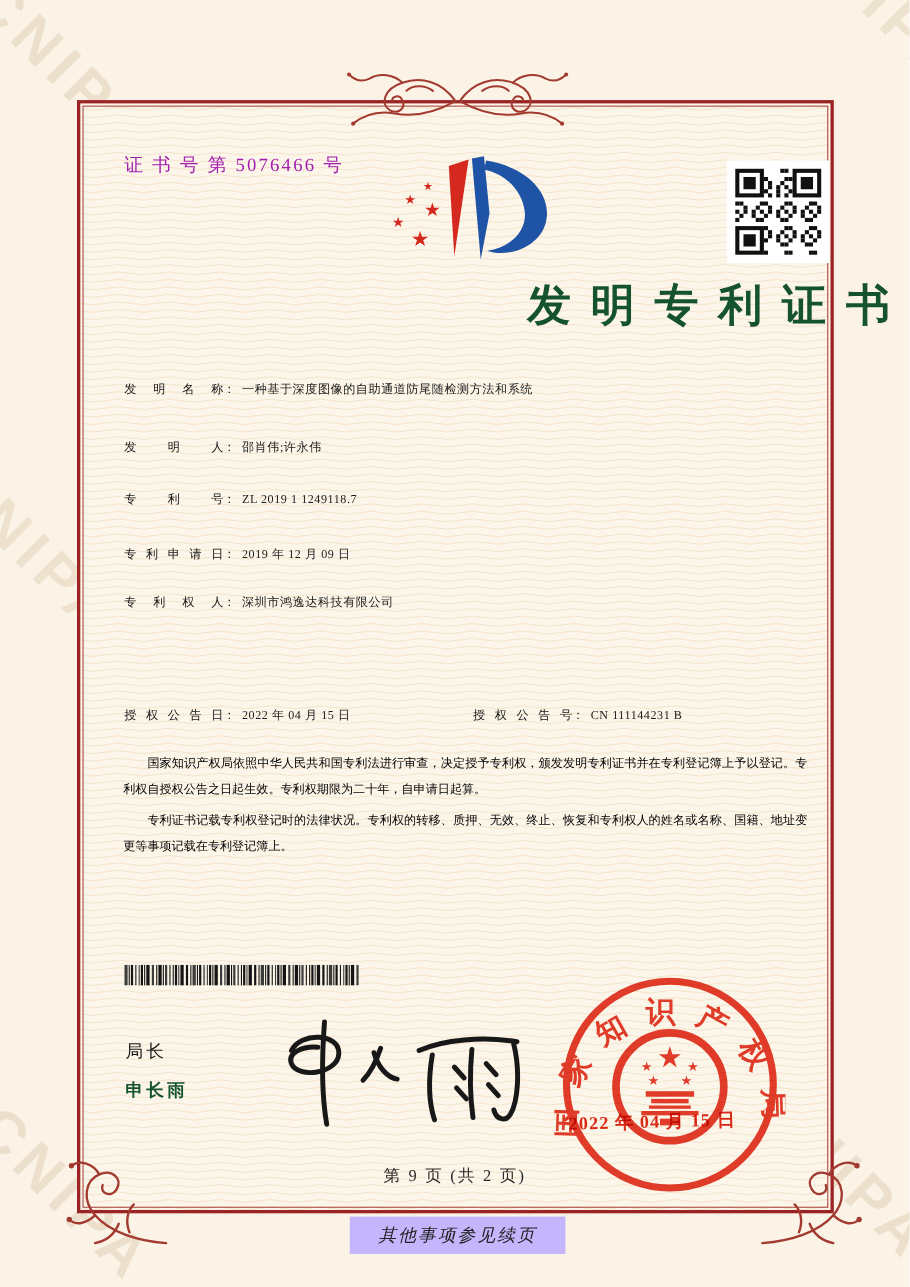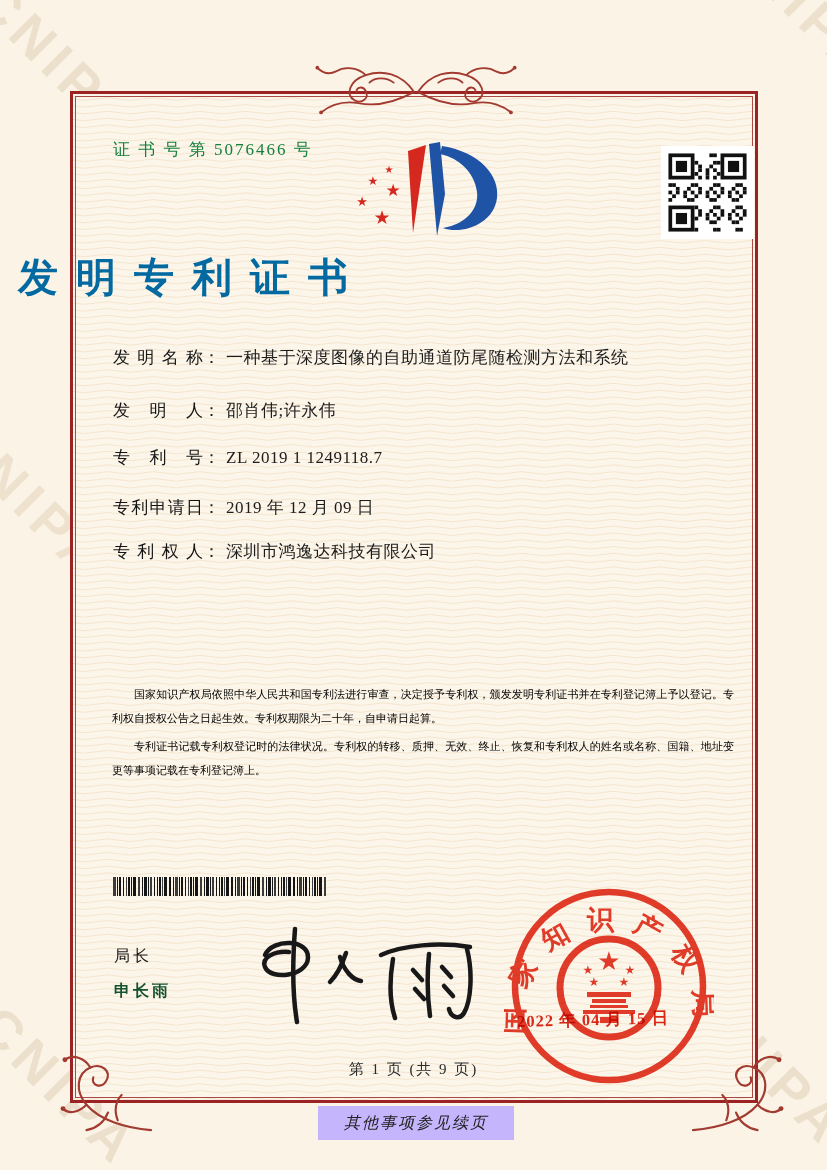--- a/index.html
+++ b/index.html
@@ -31,31 +31,31 @@
   .frame-inner{
     position:absolute;inset:2px;
     border:1px solid #aa4a42;
   }
   #waves{position:absolute;inset:0;width:100%;height:100%;}
   
   .ornament{position:absolute;}
   
   .cert-no{
     position:absolute;left:113px;top:138px;
-    font-size:17px;letter-spacing:2px;color:#15803d;
+    font-size:17px;letter-spacing:2px;color:#a21caf;
   }
   .logo{position:absolute;left:348px;top:136px;width:156px;height:104px;}
   .qr{position:absolute;left:661px;top:146px;width:93px;height:93px;background:#fff;}
   .title{
     position:absolute;left:0;top:250px;width:100%;
-    text-align:left;font-size:40px;font-weight:600;color:#0369a1;
+    text-align:right;font-size:40px;font-weight:600;color:#14532d;
     letter-spacing:0.45em;text-indent:0.45em;
   }
   
-  .field-row{position:absolute;left:113px;font-size:17px;color:#1c1c1c;white-space:nowrap;}
+  .field-row{position:absolute;left:113px;font-size:11px;color:#1c1c1c;white-space:nowrap;}
   .flabel{
     display:inline-block;width:90px;
     text-align:justify;text-align-last:justify;
     color:#141414;vertical-align:top;
   }
   .colon{margin-right:6px;}
   .fvalue{letter-spacing:0.5px;}
   .fvalue-wrap{
     display:inline-block;width:452px;white-space:normal;
     word-break:break-all;line-height:21px;vertical-align:top;
@@ -419,20 +419,28 @@
   </div>
   <div class="field-row" style="top:446px;">
     <span class="flabel">专利号</span><span class="colon">：</span><span class="fvalue">ZL 2019 1 1249118.7</span>
   </div>
   <div class="field-row" style="top:496px;">
     <span class="flabel">专利申请日</span><span class="colon">：</span><span class="fvalue">2019 年 12 月 09 日</span>
   </div>
   <div class="field-row" style="top:540px;">
     <span class="flabel">专利权人</span><span class="colon">：</span><span class="fvalue">深圳市鸿逸达科技有限公司</span>
   </div>
+  <div class="field-row" style="top:643px;width:640px;">
+    <span>
+      <span class="flabel">授权公告日</span><span class="colon">：</span><span class="fvalue">2022 年 04 月 15 日</span>
+    </span>
+    <span class="pair2">
+      <span class="flabel">授权公告号</span><span class="colon">：</span><span class="fvalue">CN 111144231 B</span>
+    </span>
+  </div>
 
   <div class="paras">
     <p>国家知识产权局依照中华人民共和国专利法进行审查，决定授予专利权，颁发发明专利证书并在专利登记簿上予以登记。专利权自授权公告之日起生效。专利权期限为二十年，自申请日起算。</p>
     <p>专利证书记载专利权登记时的法律状况。专利权的转移、质押、无效、终止、恢复和专利权人的姓名或名称、国籍、地址变更等事项记载在专利登记簿上。</p>
   </div>
 
   <div class="barcode">
     <svg id="barcode-svg" width="218" height="19" xmlns="http://www.w3.org/2000/svg">
         <rect x="0" y="0" width="3" height="19" fill="#3c3c3c"></rect>
         <rect x="4" y="0" width="1" height="19" fill="#151515"></rect>
@@ -546,16 +554,16 @@
           <rect x="88" y="113" width="34" height="4"></rect>
           <rect x="86" y="119" width="38" height="3"></rect>
           <rect x="79" y="124" width="52" height="4"></rect>
           <rect x="96" y="131" width="18" height="6"></rect>
         </g>
       </g>
     </g>
   </svg>
   <div class="seal-date">2022 年 04 月 15 日</div>
 
-  <div class="page-num">第 1 页 (共 9 页)</div>
+  <div class="page-num">第 9 页 (共 2 页)</div>
   <div class="footer-note">其他事项参见续页</div>
 
 </div>
 
 </body></html>

